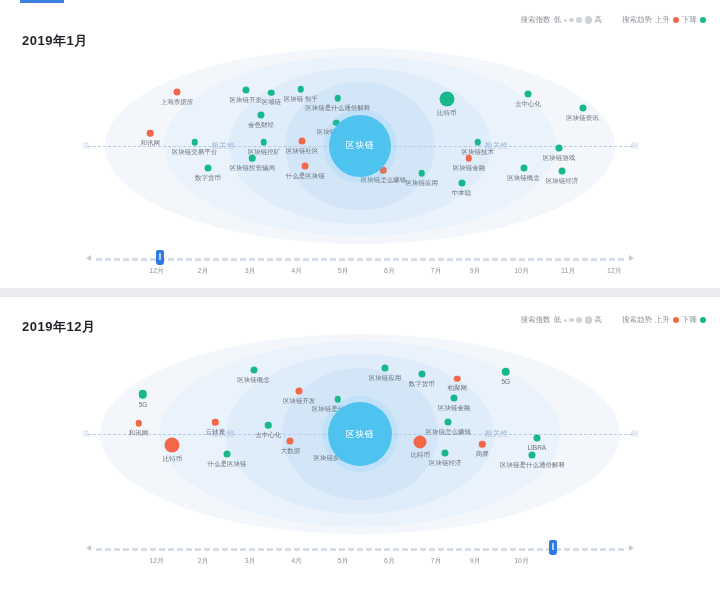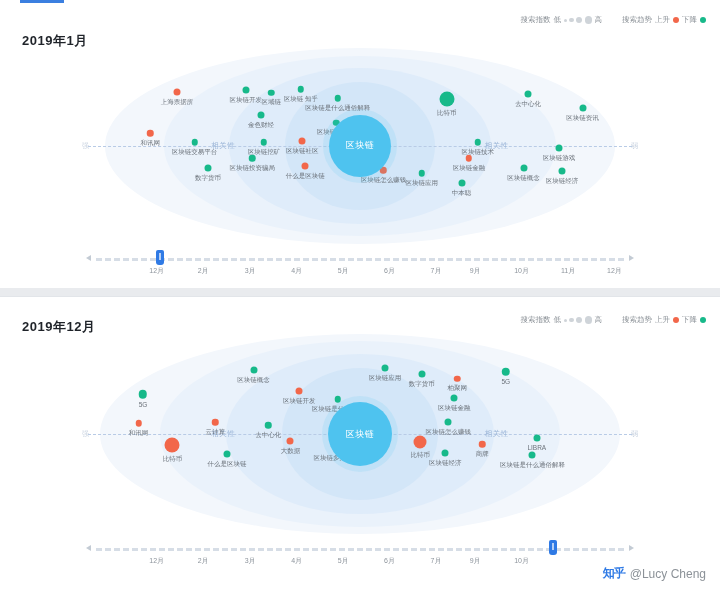--- a/index.html
+++ b/index.html
@@ -459,19 +459,15 @@
           <div class="tick" style="left: 250.176px;">3月</div>
           <div class="tick" style="left: 296.64px;">4月</div>
           <div class="tick" style="left: 343.104px;">5月</div>
           <div class="tick" style="left: 389.568px;">6月</div>
           <div class="tick" style="left: 436.032px;">7月</div>
           <div class="tick" style="left: 475.104px;">9月</div>
           <div class="tick" style="left: 521.568px;">10月</div>
         </div>
     </div>
 
-    <div class="watermark">
-      <span class="wm-logo">知乎</span>
-      <span>@Lucy Cheng</span>
-    </div>
   </div>
 
 </div>
 
 </body></html>

